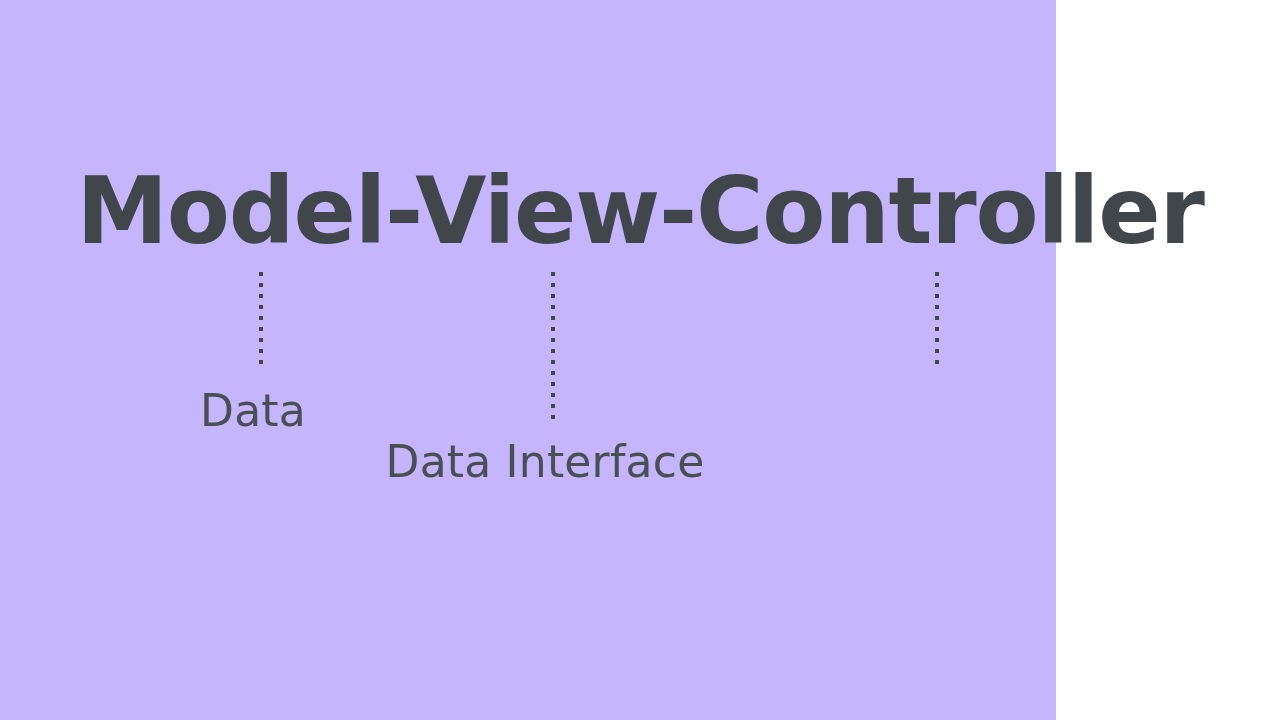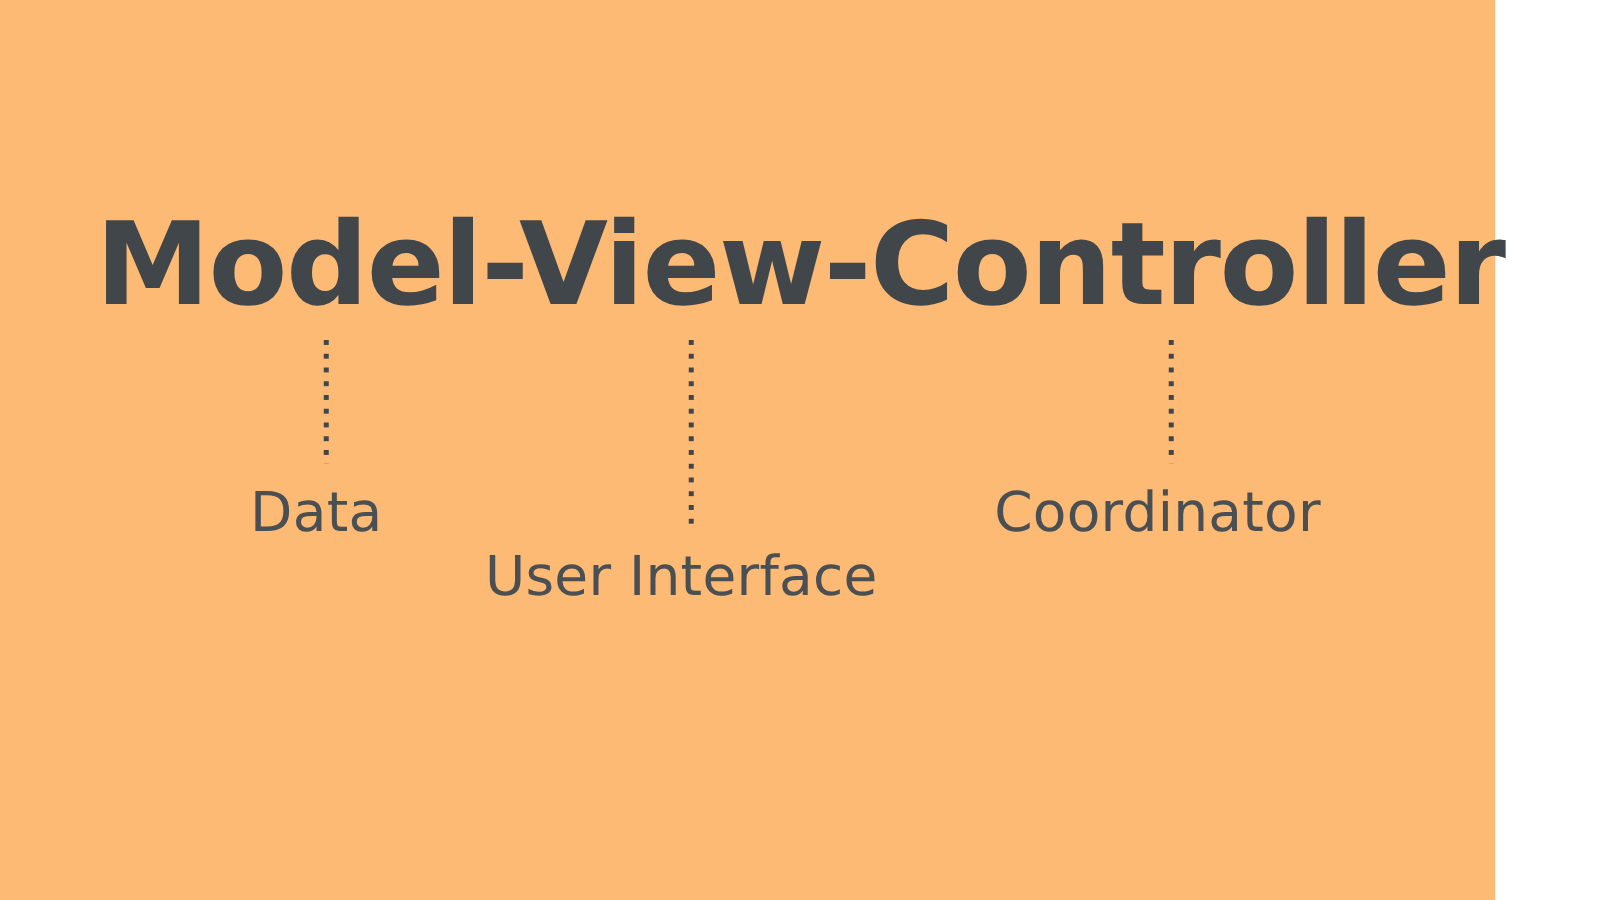--- a/index.html
+++ b/index.html
@@ -10,23 +10,23 @@
   body {
     width: 1280px;
     height: 720px;
     background: #ffffff;
     font-family: "DejaVu Sans", sans-serif;
     overflow: hidden;
   }
 
   #slide {
     position: relative;
-    width: 1196px;
+    width: 1056px;
     height: 720px;
-    background: #fdba74;
+    background: #c4b5fd;
     text-decoration: underline;
   }
 
   
   .title {
     position: absolute;
     left: 0;
     top: 160px;
     width: 1280px;
     text-align: center;
@@ -85,17 +85,16 @@
   <div class="title">Model-View-Controller</div>
 
   <div class="connector c1"></div>
 
   <div class="connector c2"></div>
 
   <div class="connector c3"></div>
 
   <div class="leaf-label l1">Data</div>
 
-  <div class="leaf-label l2">User Interface</div>
+  <div class="leaf-label l2">Data Interface</div>
 
-  <div class="leaf-label l3">Coordinator</div>
 
 </div>
 
 </body></html>

